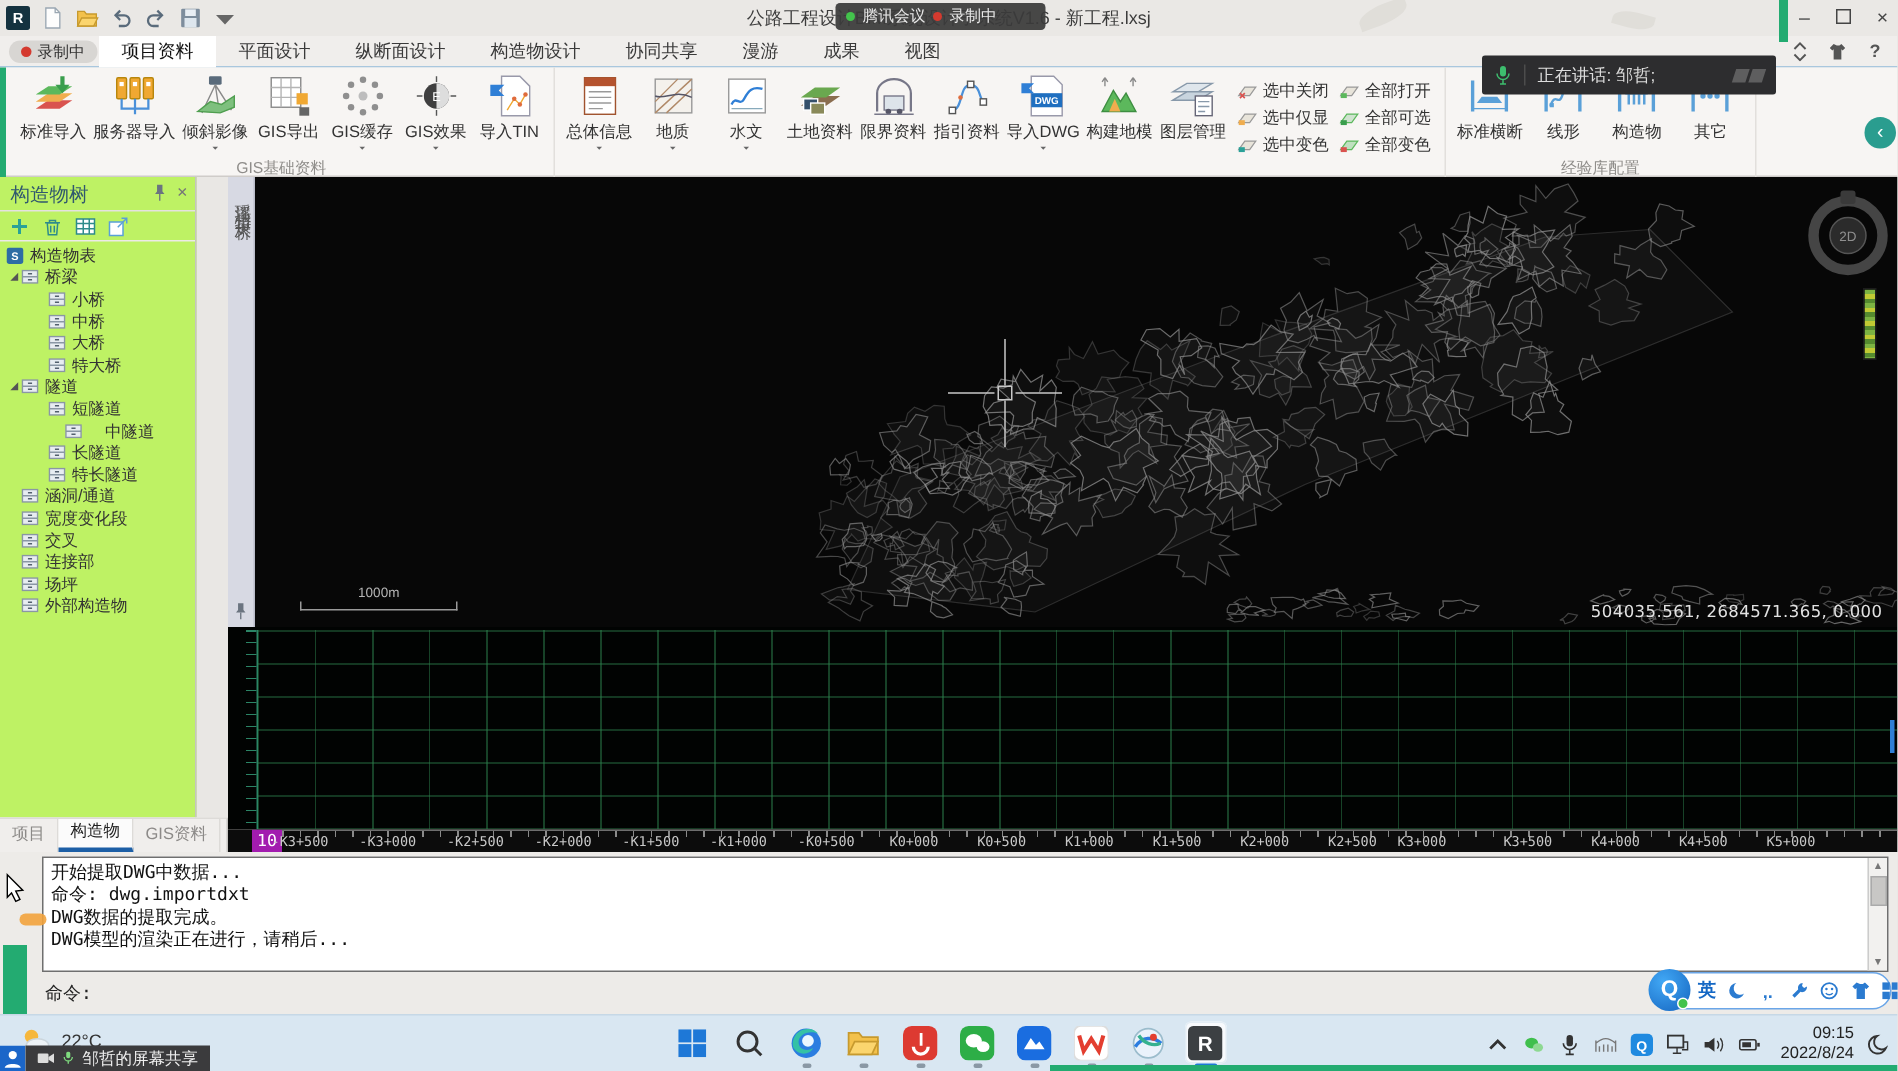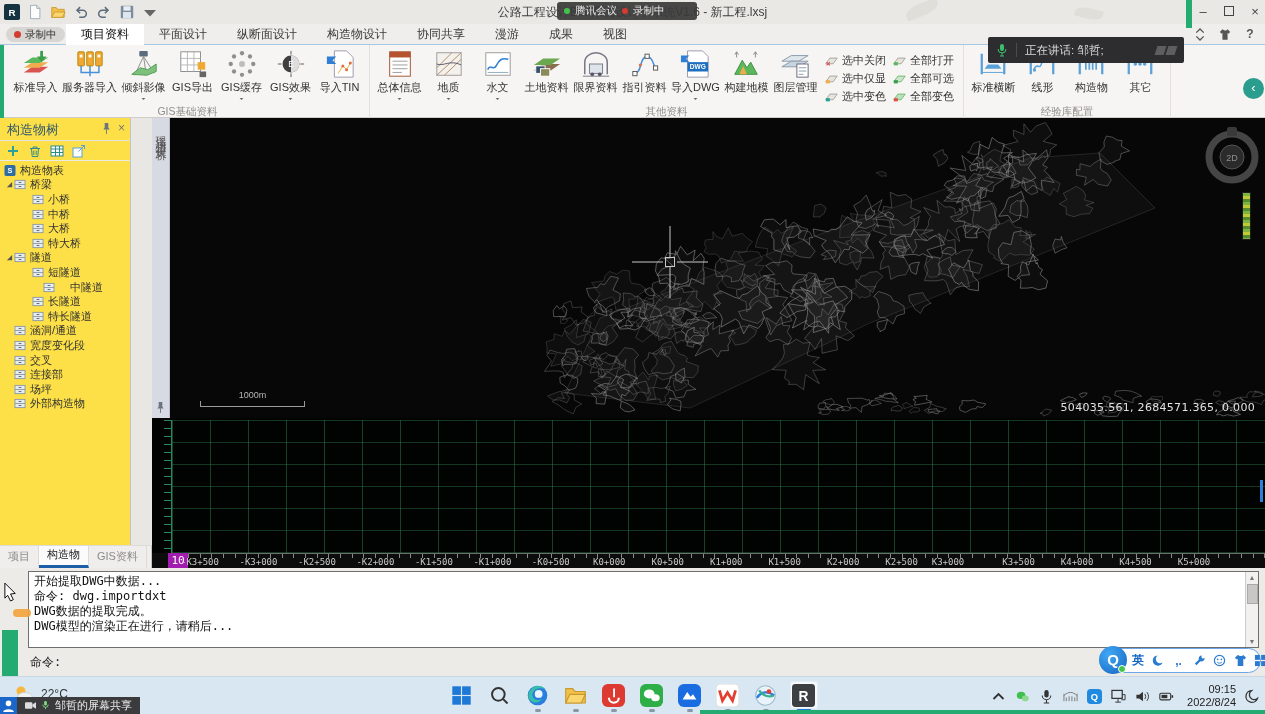--- a/index.html
+++ b/index.html
@@ -56,21 +56,21 @@
   .speak-overlay{position:absolute;left:988px;top:37px;width:196px;height:26px;background:#2d2d2f;
                  border-radius:2px;display:flex;align-items:center;padding:0 8px;box-sizing:border-box;z-index:40;}
   .speak-overlay .mic{width:12px;height:15px;}
   .speak-overlay .sep{width:1px;height:14px;background:#4c4c4c;margin:0 8px;}
   .speak-overlay .stx{font-size:11.5px;color:#dcdcdc;flex:1;white-space:nowrap;}
   .speak-logo{display:flex;gap:2px;opacity:.45;}
   .speak-logo i{width:9px;height:9px;background:#9a9a9a;transform:skewX(-18deg);display:block;}
   .collapse-circle{position:absolute;left:1243px;top:78px;width:21px;height:21px;border-radius:50%;
                    background:#2a9d8f;color:#fff;font-size:13px;line-height:20px;text-align:center;z-index:40;}
   
-  .tree-panel{position:absolute;left:0;top:118px;width:131px;height:427px;background:#fde047;
+  .tree-panel{position:absolute;left:0;top:118px;width:131px;height:427px;background:#bef264;
               border-right:1px solid #c6c4c1;box-sizing:border-box;}
   .tp-head{position:relative;height:22px;border-bottom:1px solid #e4e2df;}
   .tp-title{position:absolute;left:7px;top:3px;font-size:13px;color:#31586e;}
   .tp-headicons{position:absolute;right:5px;top:4px;display:flex;gap:7px;align-items:center;color:#777;}
   .tp-headicons svg{width:9px;height:13px;}
   .tp-close{font-size:12px;line-height:13px;}
   .tp-tools{height:19px;display:flex;align-items:center;gap:8px;padding-left:6px;border-bottom:1px solid #eceae7;}
   .tp-tools .ti{width:14px;height:14px;}
   .tp-tools svg{width:14px;height:14px;}
   .ttree{padding-top:2px;}
@@ -552,21 +552,20 @@
             <div class="sbtn">
               <span>
                 <svg viewBox="0 0 16 16">
                   <path d="M1 12l5-7h9l-5 7z" fill="#bfe0bf" stroke="#5cb85c"></path>
                   <rect x="1" y="10" width="5" height="4" fill="#d9534f"></rect>
                 </svg>
               </span>
               <span>全部变色</span>
             </div>
           </div>
-          <div class="glabel">其他资料</div>
         </div>
         <div class="rgroup">
           <div class="rbtn">
             <span class="ric">
               <svg viewBox="0 0 32 32">
                 <path d="M4 5v22M28 5v22" stroke="#5aa0d8" stroke-width="2.4"></path>
                 <path d="M7 21h18l-3.5-4.5h-11z" fill="#5aa0d8"></path>
                 <path d="M4 25h24" stroke="#5aa0d8"></path>
               </svg>
             </span>

